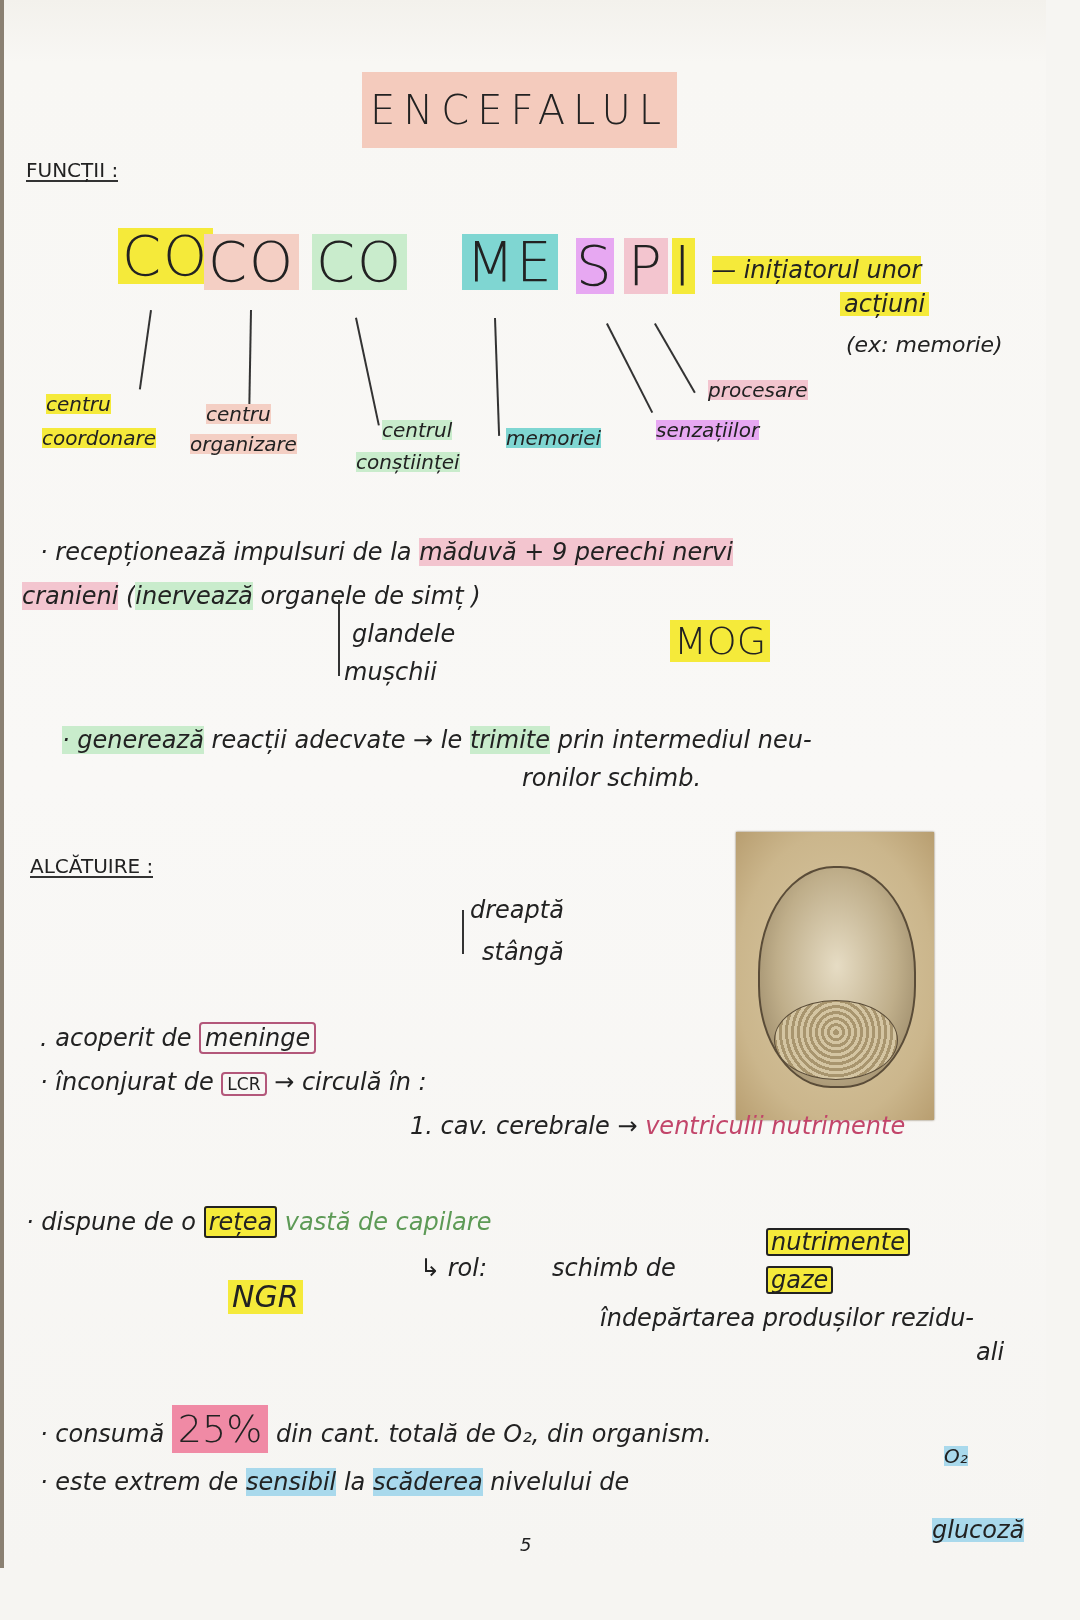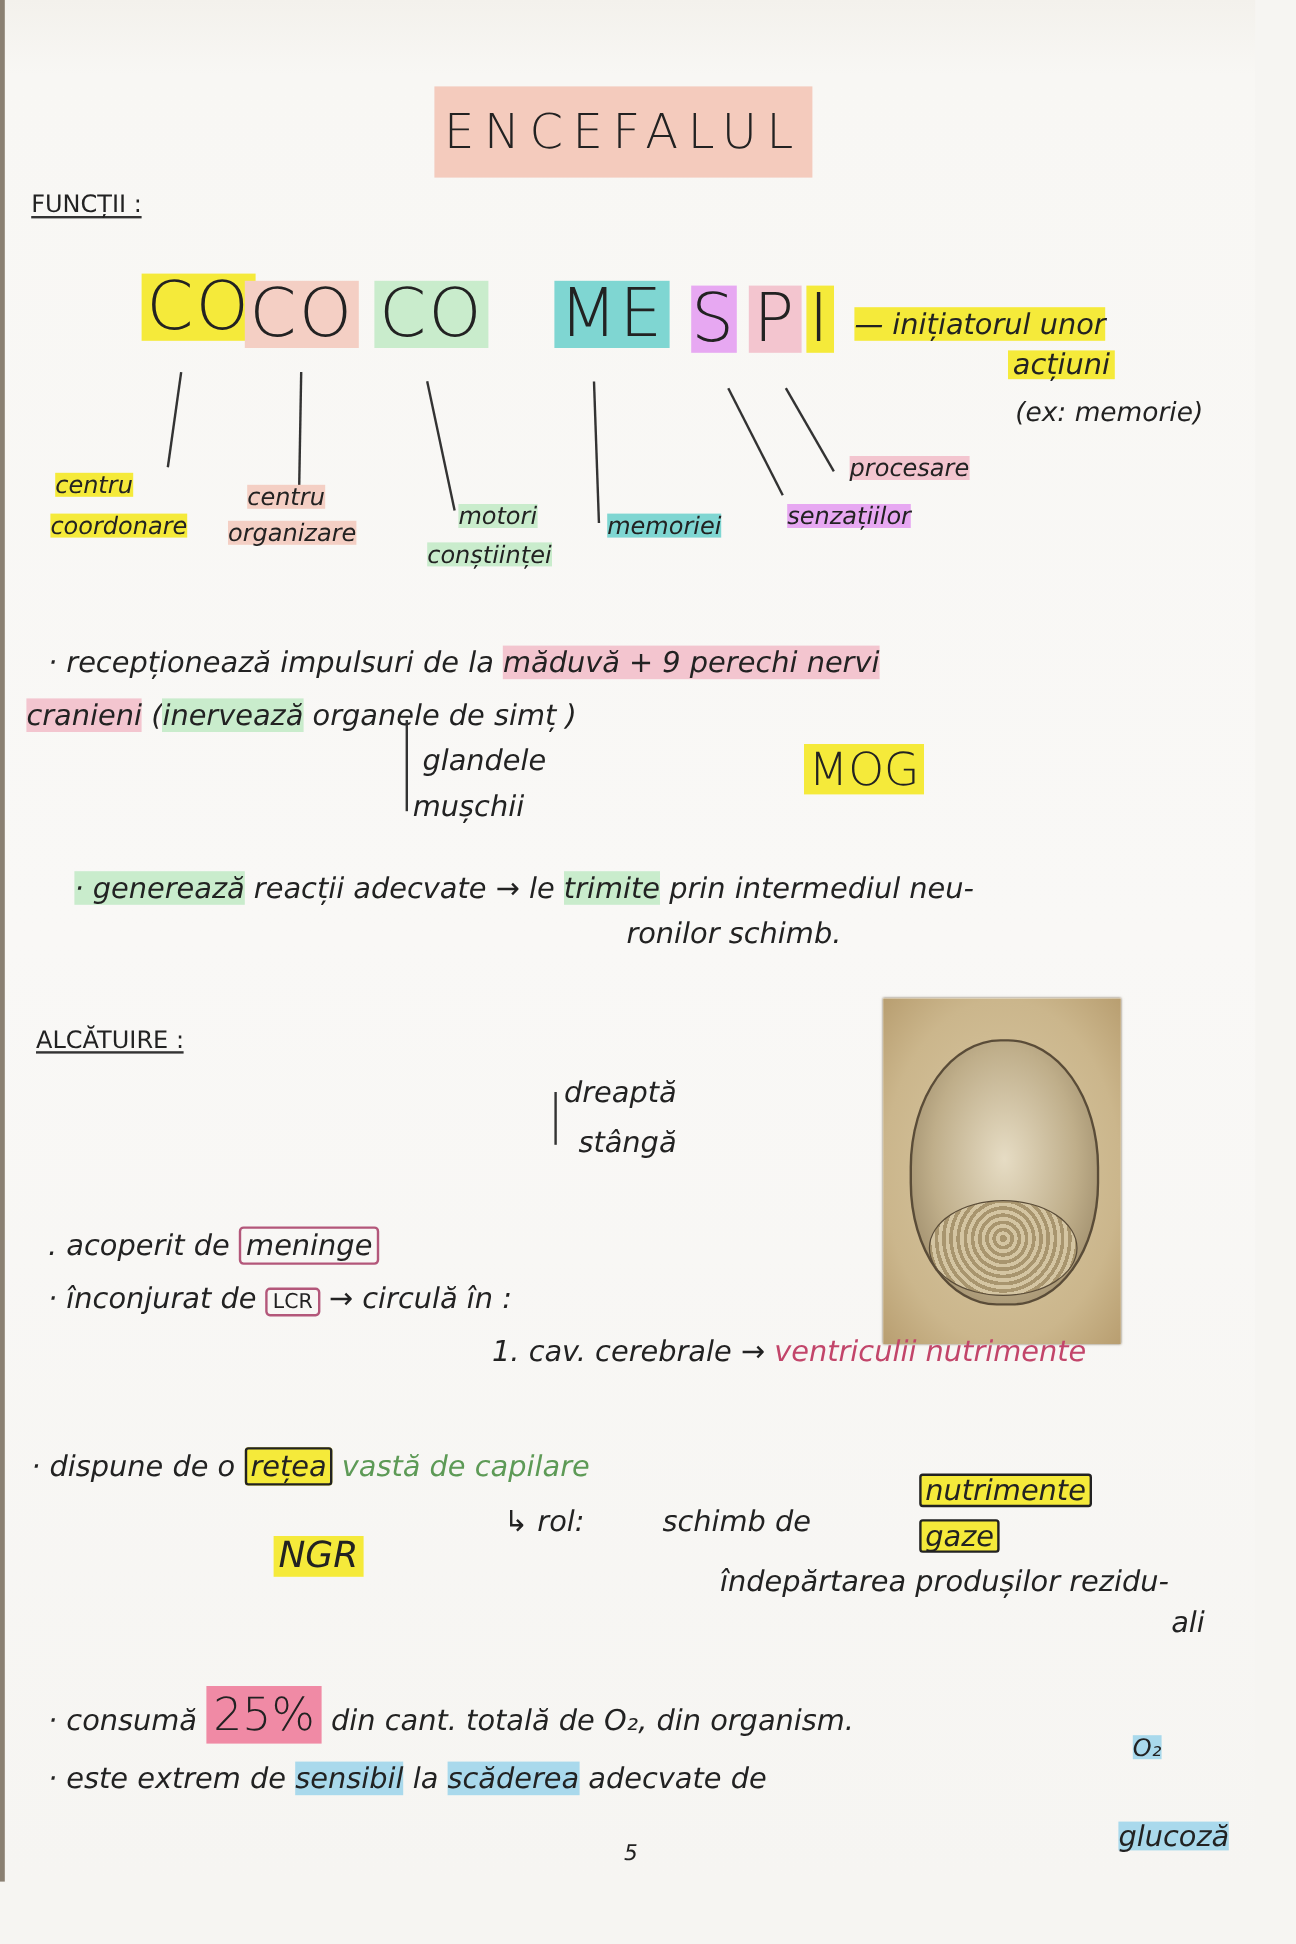--- a/index.html
+++ b/index.html
@@ -55,21 +55,21 @@
   <div class="line" style="left:250px;top:310px;height:95px;transform:rotate(1deg);"></div>
   <div class="line" style="left:355px;top:318px;height:110px;transform:rotate(-12deg);"></div>
   <div class="line" style="left:494px;top:318px;height:118px;transform:rotate(-2deg);"></div>
   <div class="line" style="left:606px;top:324px;height:100px;transform:rotate(-27deg);"></div>
   <div class="line" style="left:654px;top:324px;height:80px;transform:rotate(-30deg);"></div>
 
   <div class="t y" style="left:46px;top:394px;font-size:20px;">centru</div>
   <div class="t y" style="left:42px;top:428px;font-size:20px;">coordonare</div>
   <div class="t pk" style="left:206px;top:404px;font-size:20px;">centru</div>
   <div class="t pk" style="left:190px;top:434px;font-size:20px;">organizare</div>
-  <div class="t gr" style="left:382px;top:420px;font-size:20px;">motori</div>
+  <div class="t gr" style="left:382px;top:420px;font-size:20px;">centrul</div>
   <div class="t gr" style="left:356px;top:452px;font-size:20px;">conștiinței</div>
   <div class="t tq" style="left:506px;top:428px;font-size:20px;">memoriei</div>
   <div class="t pr" style="left:708px;top:380px;font-size:20px;">procesare</div>
   <div class="t vi" style="left:656px;top:420px;font-size:20px;">senzațiilor</div>
 
   <div class="t" style="left:40px;top:540px;">
     <span>· recepționează impulsuri de la</span>
     <span class="pr">măduvă + 9 perechi nervi</span>
   </div>
   <div class="t" style="left:22px;top:584px;">
@@ -131,19 +131,19 @@
     <span>· consumă</span>
     <span class="pr" style="font-size:38px;font-style:normal;font-weight:300;background:#f08aa5;padding:2px 6px;">25%</span>
     <span>din cant. totală de O₂, din organism.</span>
   </div>
 
   <div class="t" style="left:40px;top:1470px;">
     <span>· este extrem de</span>
     <span class="bl">sensibil</span>
     <span>la</span>
     <span class="bl">scăderea</span>
-    <span>adecvate de</span>
+    <span>nivelului de</span>
   </div>
   <div class="t bl" style="left:944px;top:1446px;font-size:20px;">O₂</div>
   <div class="t bl" style="left:932px;top:1518px;">glucoză</div>
 
   <div class="t" style="left:520px;top:1536px;font-size:18px;">5</div>
 </div>
 
 </body></html>

